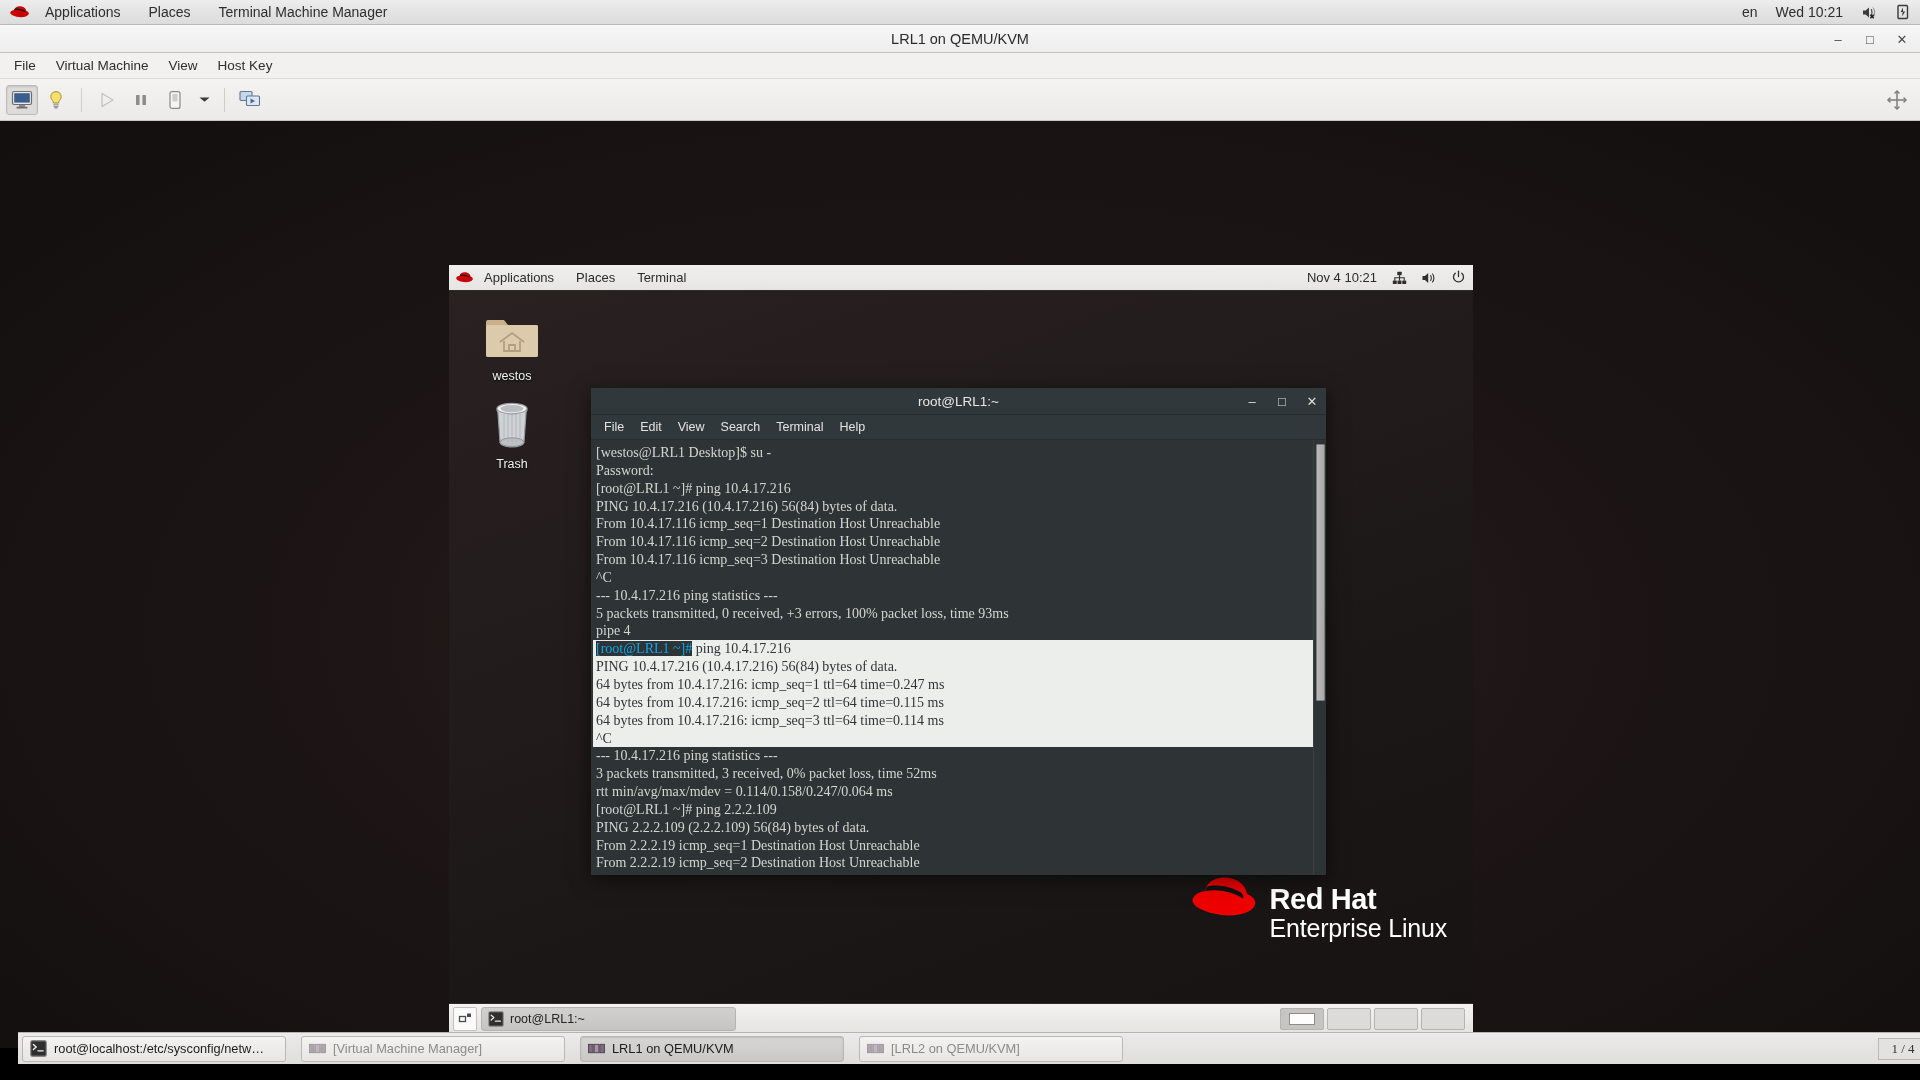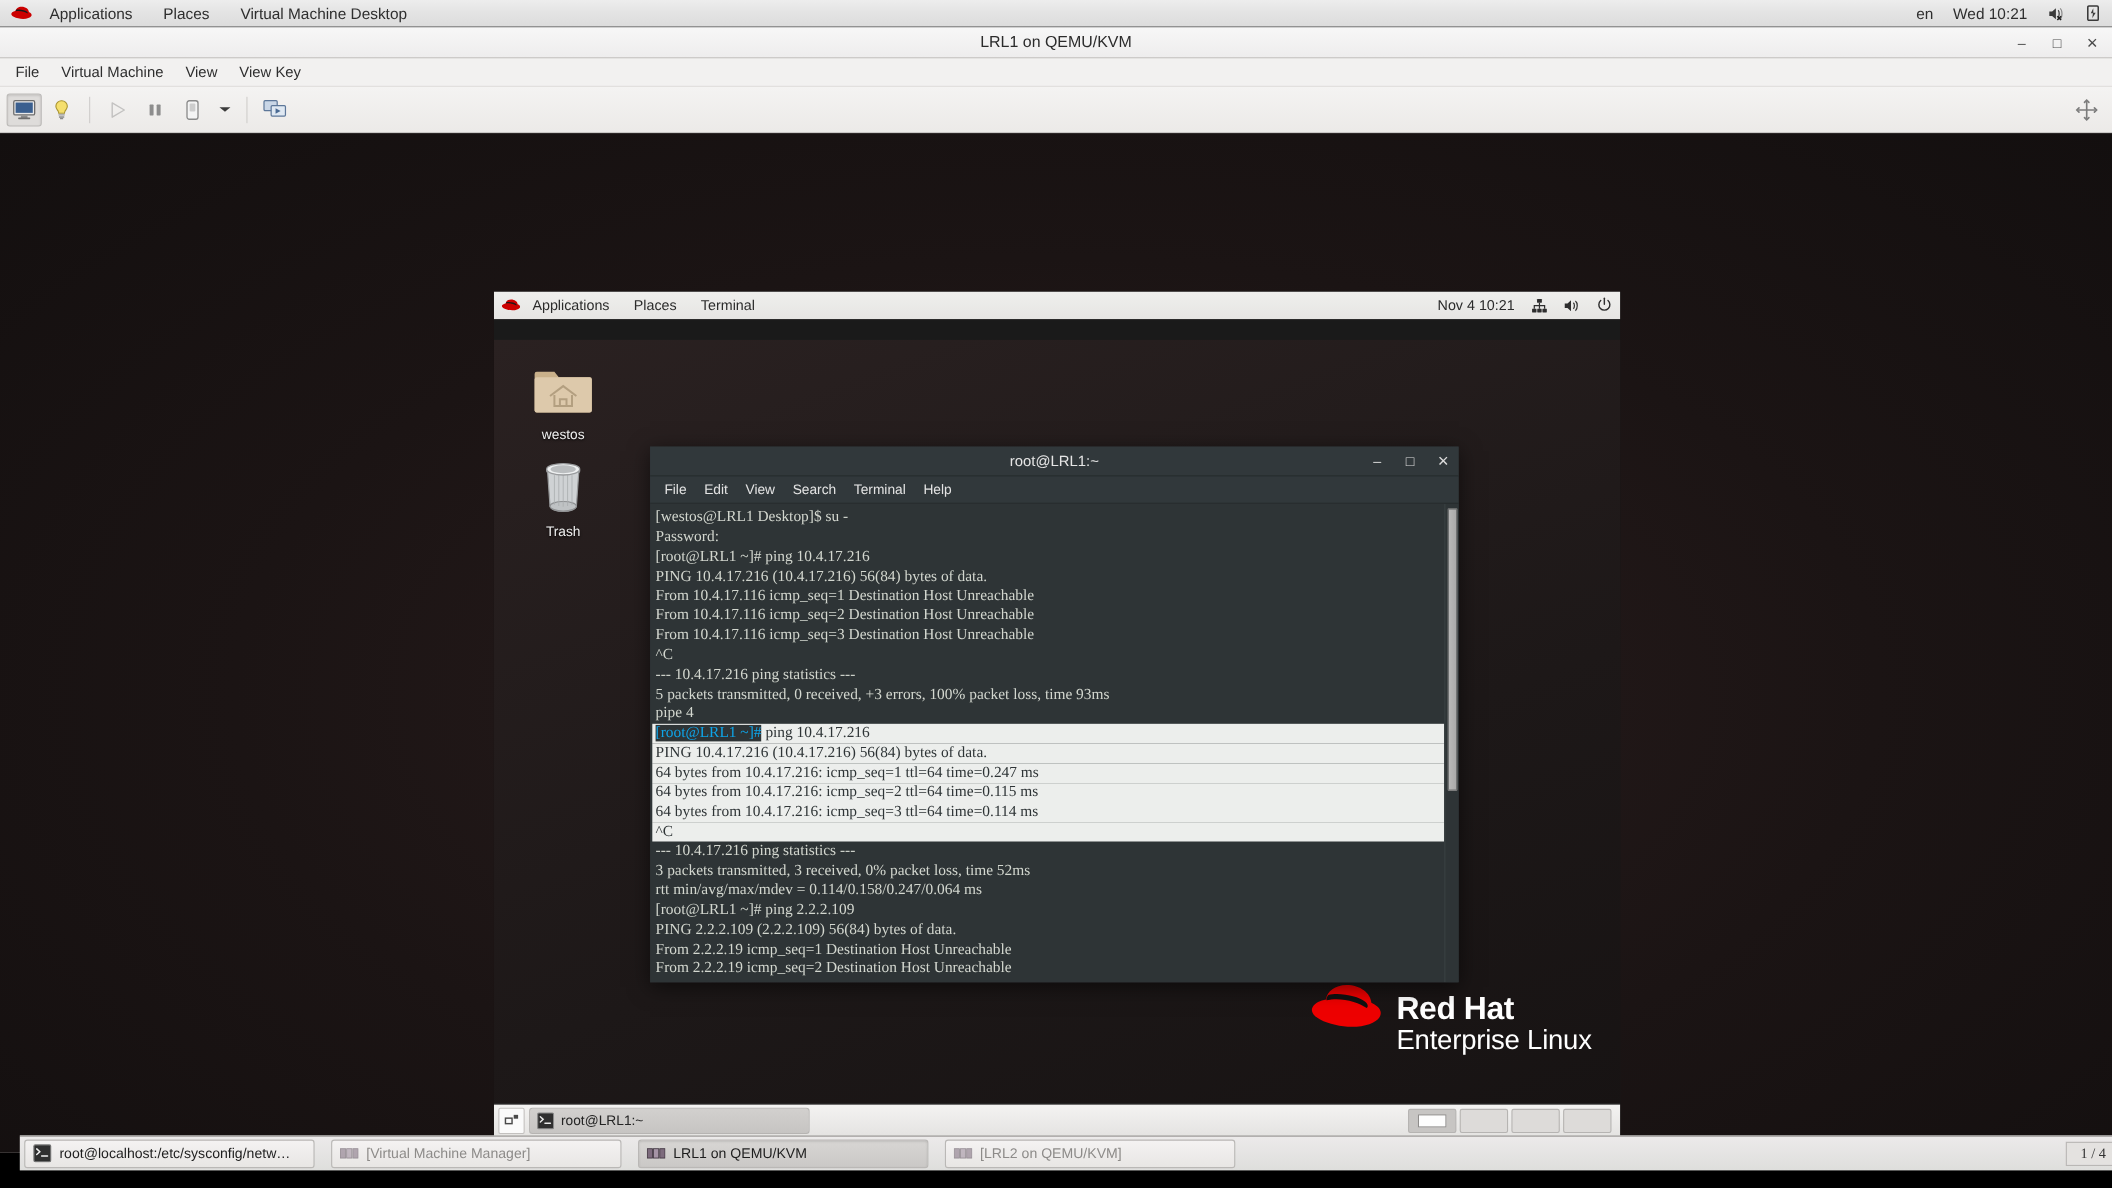--- a/index.html
+++ b/index.html
@@ -84,21 +84,21 @@
     display: flex; align-items: center; font-size: 13px; color: #2b2b2b;
   }
   .g-topbar .gmi { padding: 0 11px; line-height: 25px; cursor: default; white-space: nowrap; }
   .g-topbar .ghat { margin-left: 7px; display: flex; align-items: center; }
   .g-topbar .gspacer { flex: 1; }
   .g-topbar .gclock { padding: 0 8px; font-size: 13px; }
   .g-topbar .gicon { padding: 0 7px; display: flex; align-items: center; }
 
   
   .g-desktop {
-    position: absolute; left:0; top: 44px; width: 1024px; height: 712px;
+    position: absolute; left:0; top: 26px; width: 1024px; height: 712px;
     background: #231d1d;
     background: linear-gradient(160deg,#2a2121 0%, #1d1818 60%, #171313 100%);
   }
   .desk-icon { position: absolute; width: 86px; text-align: center; cursor: default; }
   .desk-icon .lbl { color: #f0f0f0; font-size: 12.5px; margin-top: 4px; text-shadow: 0 1px 2px rgba(0,0,0,.9); }
 
   .rhel-brand {
     position: absolute; right: 26px; bottom: 62px;
     display: flex; align-items: center; gap: 14px;
   }
@@ -203,21 +203,21 @@
 
 <div class="host-topbar">
   <span class="ico redhat-mini">
     <svg width="19" height="14" viewBox="0 0 19 14">
       <path d="M9.6 1.2C6.6 1.2 4.4 3 4.1 5.1c-1.5.2-3 .9-3.6 1.9-.7 1.2.3 2.4 2 3.3 2.3 1.2 5.6 1.9 8.5 1.9 3.6 0 6.5-1 7.5-2.6.6-1 .3-2-.7-2.8-.5-.4-1-.7-1.5-.9-.2-2.5-2.9-4.7-6.7-4.7z" fill="#cc0000"></path>
       <path d="M4.2 5.3c2-.5 4.8-.4 7.3.4 1.4.4 2.6 1 3.5 1.6.3-.2.3-.6.2-.9-.3-.7-1.6-1.5-3.6-2.1-2.5-.8-5.2-.9-6.9-.4-.5.5-.5 1-.5 1.4z" fill="#1a1a1a"></path>
     </svg>
   </span>
   <span class="menu-item">Applications</span>
   <span class="menu-item">Places</span>
-  <span class="menu-item">Virtual Machine Desktop</span>
+  <span class="menu-item">Terminal Machine Manager</span>
   <span class="spacer"></span>
   <span class="right-item">en</span>
   <span class="right-item">Wed 10:21</span>
   <span class="right-item ico">
     <svg width="17" height="15" viewBox="0 0 17 15">
       <path d="M2 5.5h2.6L8 2.4v10.2L4.6 9.5H2z" fill="#3a3a3a"></path>
       <path d="M10 4.3c1.3.9 1.3 5.5 0 6.4" stroke="#3a3a3a" stroke-width="1.1" fill="none"></path>
       <path d="M11.8 2.6c2.3 1.6 2.3 8.2 0 9.8" stroke="#3a3a3a" stroke-width="1" fill="none" opacity=".55"></path>
       <path d="M9.3 9.8l3.4 3.4M12.7 9.8l-3.4 3.4" stroke="#1f1f1f" stroke-width="1.5"></path>
     </svg>
@@ -238,21 +238,21 @@
       <span class="vmm-wbtn">–</span>
       <span class="vmm-wbtn">□</span>
       <span class="vmm-wbtn">✕</span>
     </div>
   </div>
 
   <div class="vmm-menubar">
     <span class="mi">File</span>
     <span class="mi">Virtual Machine</span>
     <span class="mi">View</span>
-    <span class="mi">View Key</span>
+    <span class="mi">Host Key</span>
   </div>
 
   <div class="vmm-toolbar">
     <div class="tbtn pressed">
       <span class="ico">
         <svg width="22" height="19" viewBox="0 0 22 19">
           <rect x="1.5" y="1.5" width="19" height="13" rx="1.4" fill="#e9e9e9" stroke="#6d6d6d" stroke-width="1.2"></rect>
           <rect x="3.2" y="3.2" width="15.6" height="9.4" fill="#3a5f8f"></rect>
           <rect x="8" y="15" width="6" height="2.4" fill="#8c8c8c"></rect>
           <rect x="5.5" y="16.8" width="11" height="1.6" rx=".6" fill="#6d6d6d"></rect>

